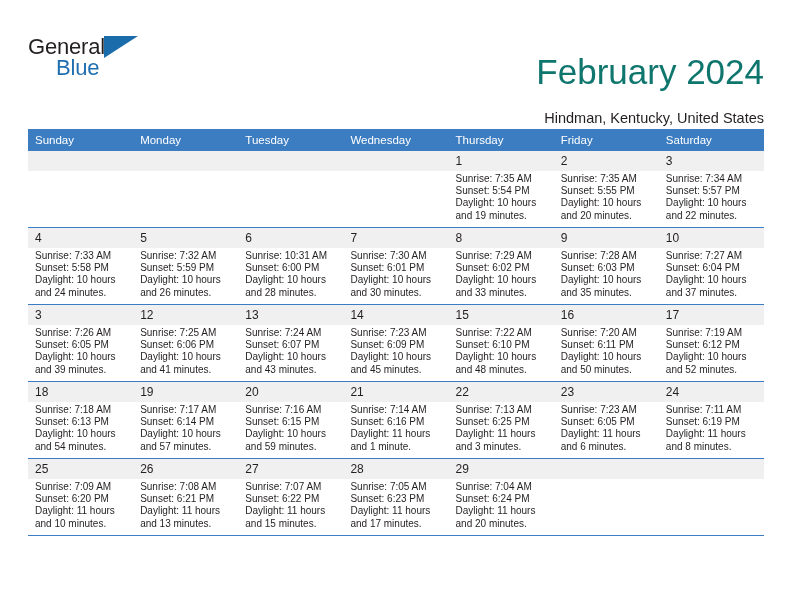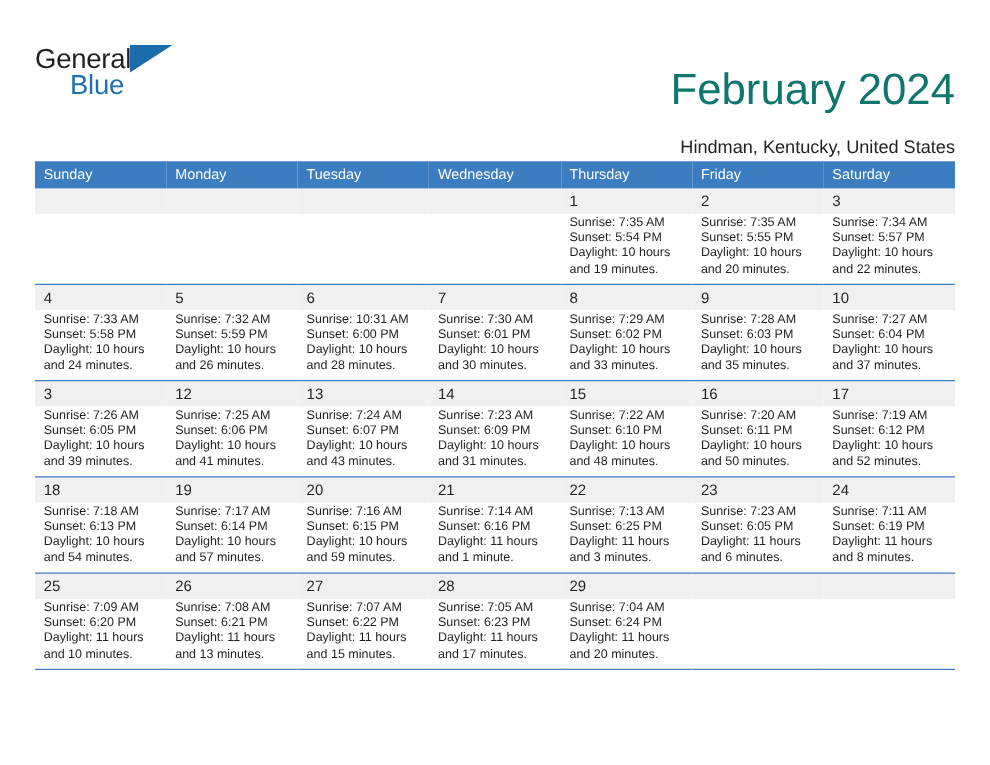--- a/index.html
+++ b/index.html
@@ -315,21 +315,21 @@
               <div>Daylight: 10 hours</div>
               <div>and 43 minutes.</div>
             </div>
           </td>
           <td>
             <span class="daynum">14</span>
             <div class="info">
               <div>Sunrise: 7:23 AM</div>
               <div>Sunset: 6:09 PM</div>
               <div>Daylight: 10 hours</div>
-              <div>and 31 minutes.</div>
+              <div>and 45 minutes.</div>
             </div>
           </td>
           <td>
             <span class="daynum">15</span>
             <div class="info">
               <div>Sunrise: 7:22 AM</div>
               <div>Sunset: 6:10 PM</div>
               <div>Daylight: 10 hours</div>
               <div>and 48 minutes.</div>
             </div>

